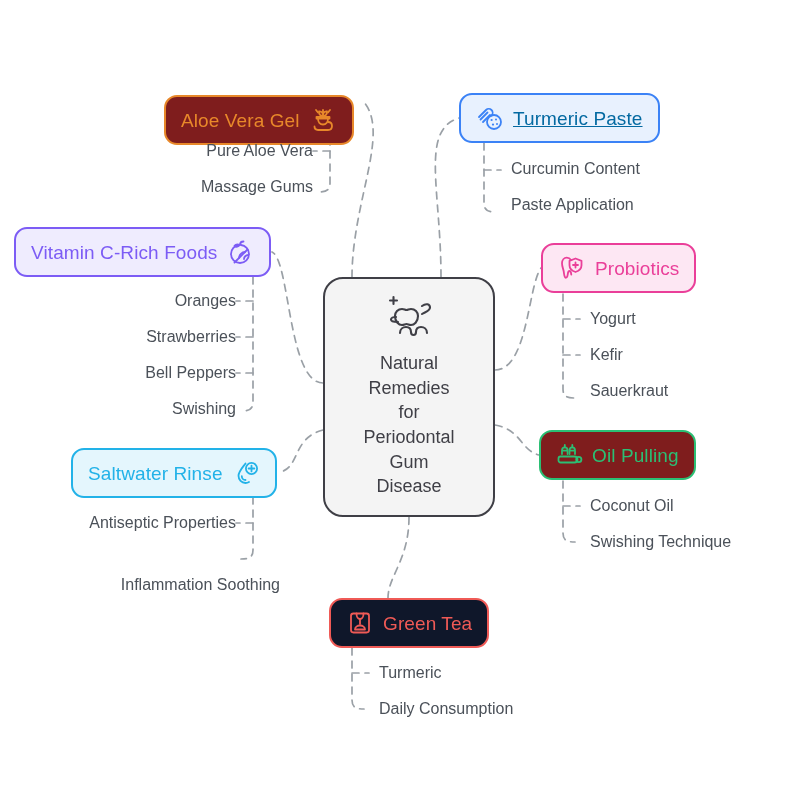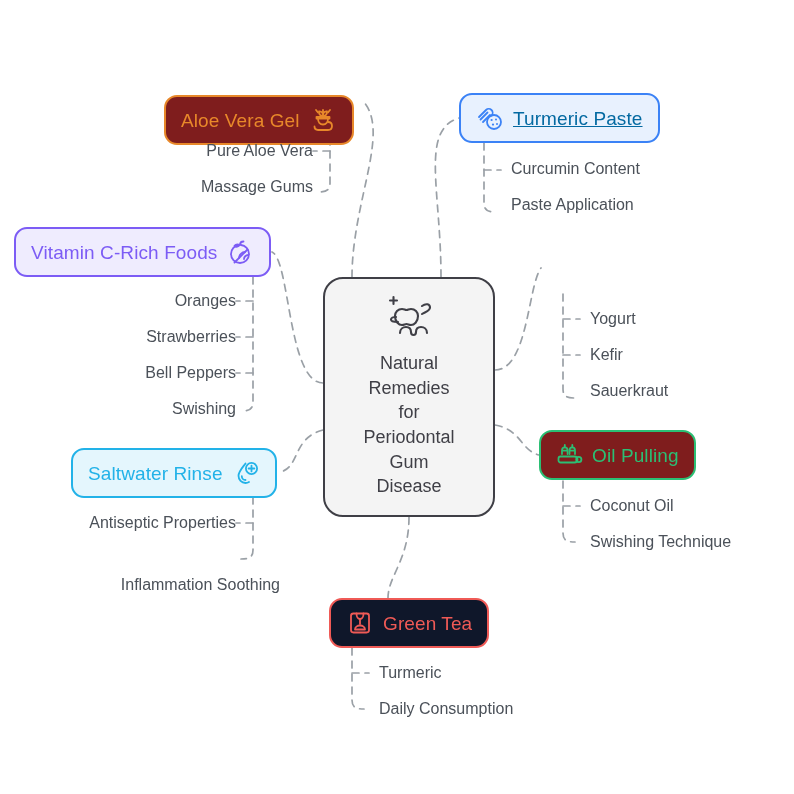--- a/index.html
+++ b/index.html
@@ -132,20 +132,30 @@
         <path d="M21.5 11.5 8.5 24.5"></path>
         <path d="M19 14c-3 0-6 3-6 6M22 17c-2 0-4 2-4 4"></path>
       </svg>
     </span>
   </div>
   <div class="sub l" style="left:236px;top:293px;">Oranges</div>
   <div class="sub l" style="left:236px;top:329px;">Strawberries</div>
   <div class="sub l" style="left:236px;top:365px;">Bell Peppers</div>
   <div class="sub l" style="left:236px;top:401px;">Swishing</div>
 
+  <div class="node" id="n-probio" style="left:541px;top:243px;border-color:#ea3f99;background:#fde7f3;">
+    <span class="ico">
+      <svg viewBox="0 0 28 28" fill="none" stroke="#ea3f99" stroke-width="1.8" stroke-linecap="round" stroke-linejoin="round">
+        <path d="M13 6c-1-1.5-2.6-2.3-4.2-2.3C6 3.7 4 6 4 9.3c0 3 .9 4.4 1.6 7.4.5 2.2.3 5.4 1.5 6.6 1.3 1.3 2.4-.6 2.6-2.6.2-1.8.3-3.7 1.8-3.7s1.6 1.9 1.8 3.7"></path>
+        <path d="M17.5 4.5 23.5 6.8v4.4c0 3.3-2.4 5.6-6 6.8-3.6-1.2-6-3.5-6-6.8V6.8z"></path>
+        <path d="M17.5 8.5v5M15 11h5"></path>
+      </svg>
+    </span>
+    <span class="lbl" style="color:#ea3f99;">Probiotics</span>
+  </div>
   <div class="sub r" style="left:590px;top:311px;">Yogurt</div>
   <div class="sub r" style="left:590px;top:347px;">Kefir</div>
   <div class="sub r" style="left:590px;top:383px;">Sauerkraut</div>
 
   <div class="node" id="n-salt" style="left:71px;top:448px;border-color:#22b2e8;background:#e4f6fd;">
     <span class="lbl" style="color:#22b2e8;">Saltwater Rinse</span>
     <span class="ico">
       <svg viewBox="0 0 28 28" fill="none" stroke="#22b2e8" stroke-width="1.8" stroke-linecap="round" stroke-linejoin="round">
         <path d="M13.5 4.5C11 8 6.5 12.5 6.5 16.8 6.5 20.8 9.6 24 13.5 24c1.3 0 2.5-.35 3.5-1"></path>
         <path d="M9.8 17.2c0 2.1 1.6 3.8 3.7 3.8"></path>

